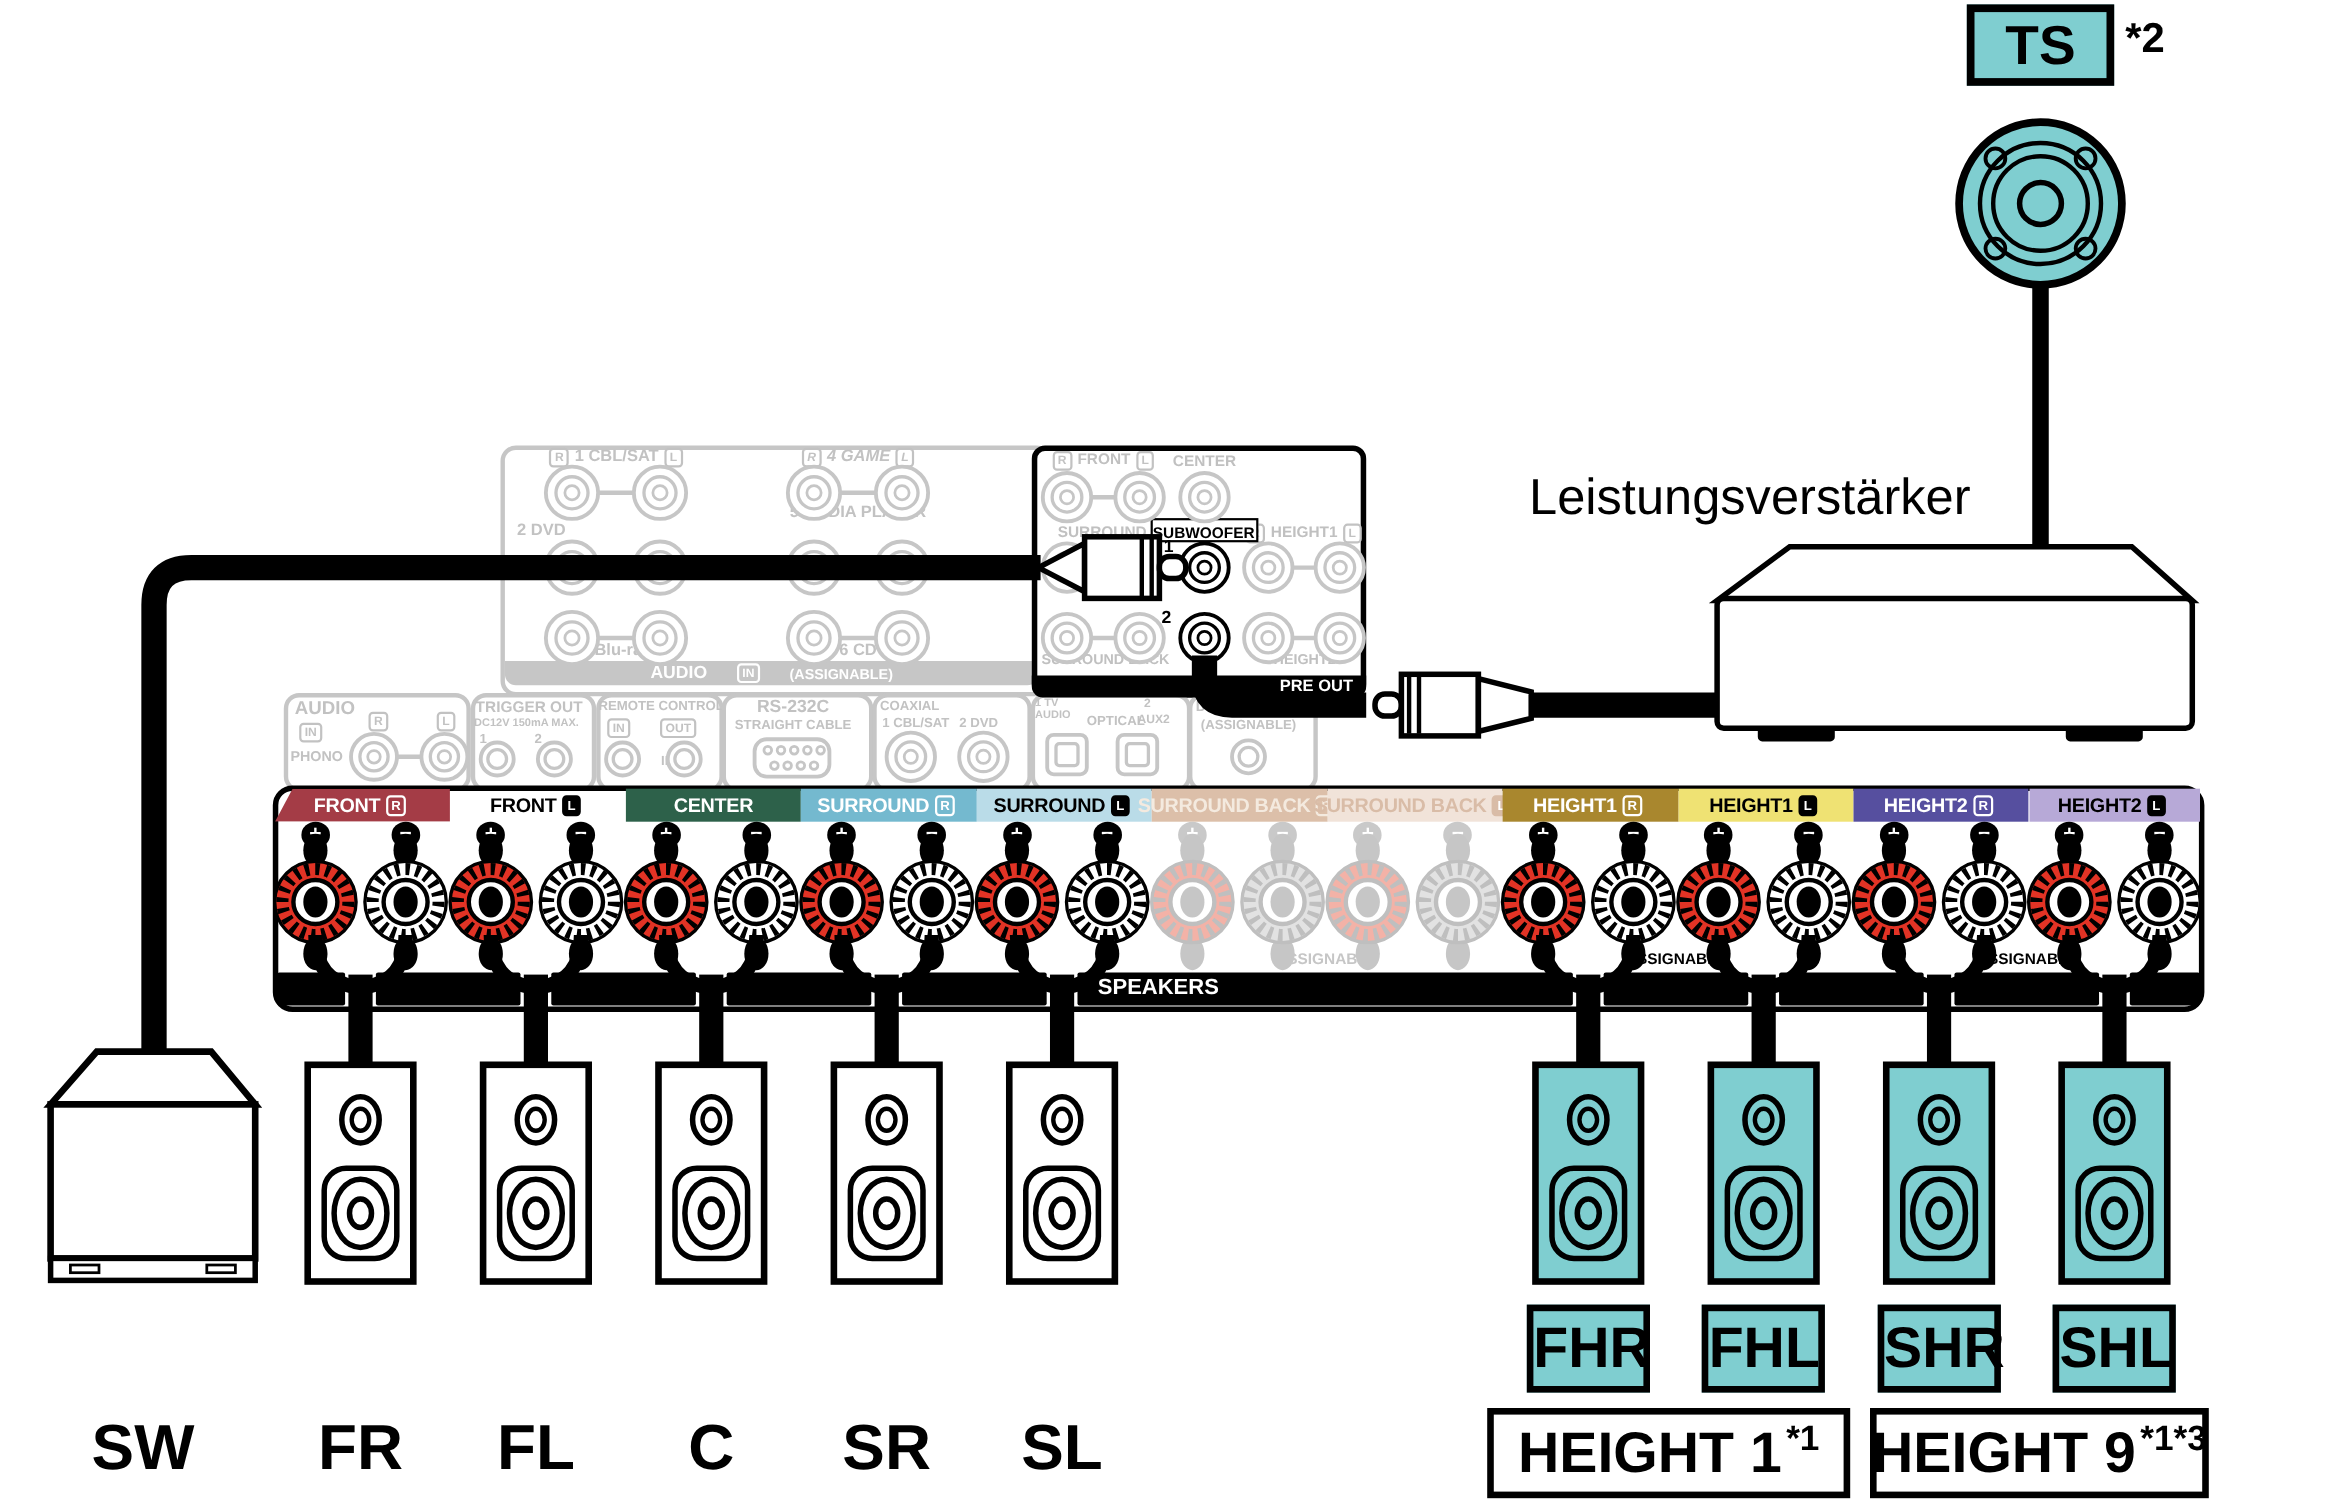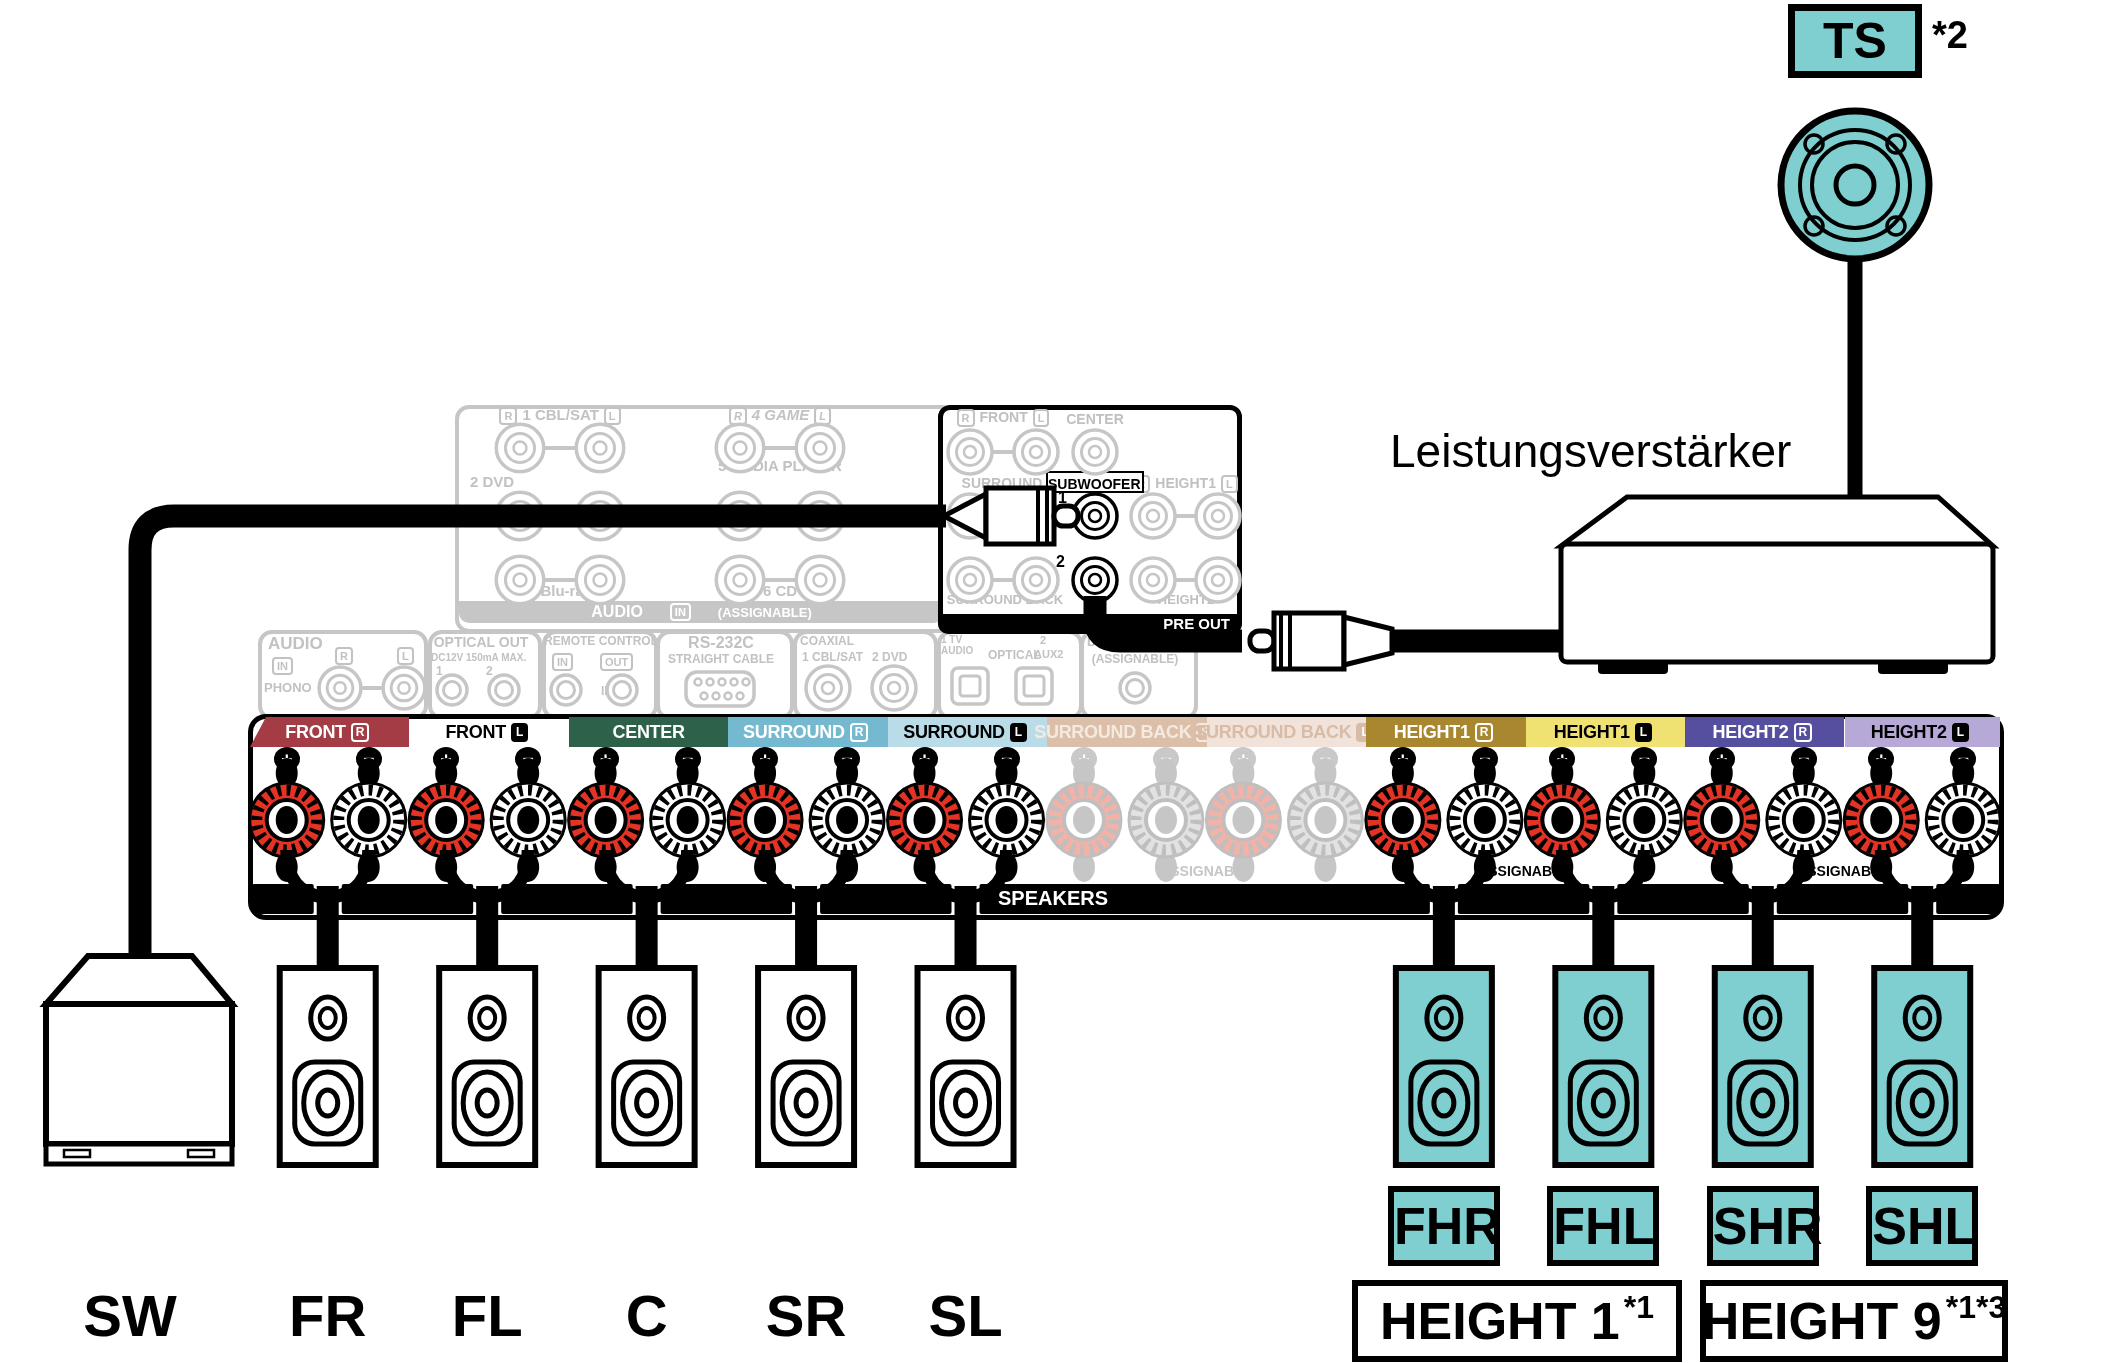--- a/index.html
+++ b/index.html
@@ -74,21 +74,21 @@
   <div class="potxt" style="left:1150px;top:592px;width:72px;font-size:13px;">HEIGHT2</div>
 
   <div class="gblock" style="left:258px;top:630px;width:162px;height:82px;"></div>
   <div class="gtxt" style="left:268px;top:634px;font-size:17px;"><span>AUDIO</span></div>
   <div class="gtxt" style="left:272px;top:656px;"><span class="badge gbadge" style="margin:0;">IN</span></div>
   <div class="gtxt" style="left:330px;top:646px;"><span class="badge gbadge">R</span></div>
   <div class="gtxt" style="left:392px;top:646px;"><span class="badge gbadge">L</span></div>
   <div class="gtxt" style="left:264px;top:680px;font-size:13px;">PHONO</div>
 
   <div class="gblock" style="left:428px;top:630px;width:106px;height:82px;"></div>
-  <div class="gtxt" style="left:432px;top:634px;width:98px;text-align:center;font-size:14px;">OPTICAL OUT</div>
+  <div class="gtxt" style="left:432px;top:634px;width:98px;text-align:center;font-size:14px;">TRIGGER OUT</div>
   <div class="gtxt" style="left:431px;top:652px;font-size:10px;">DC12V 150mA MAX.</div>
   <div class="gtxt" style="left:436px;top:664px;font-size:12px;">1</div>
   <div class="gtxt" style="left:486px;top:664px;font-size:12px;">2</div>
 
   <div class="gblock" style="left:542px;top:630px;width:108px;height:82px;"></div>
   <div class="gtxt" style="left:544px;top:634px;width:104px;text-align:center;font-size:12px;">REMOTE CONTROL</div>
   <div class="gtxt" style="left:552px;top:652px;"><span class="badge gbadge" style="margin:0;">IN</span></div>
   <div class="gtxt" style="left:600px;top:652px;"><span class="badge gbadge" style="margin:0;">OUT</span></div>
   <div class="gtxt" style="left:585px;top:684px;font-size:12px;margin-left:16px;">IR</div>
 

